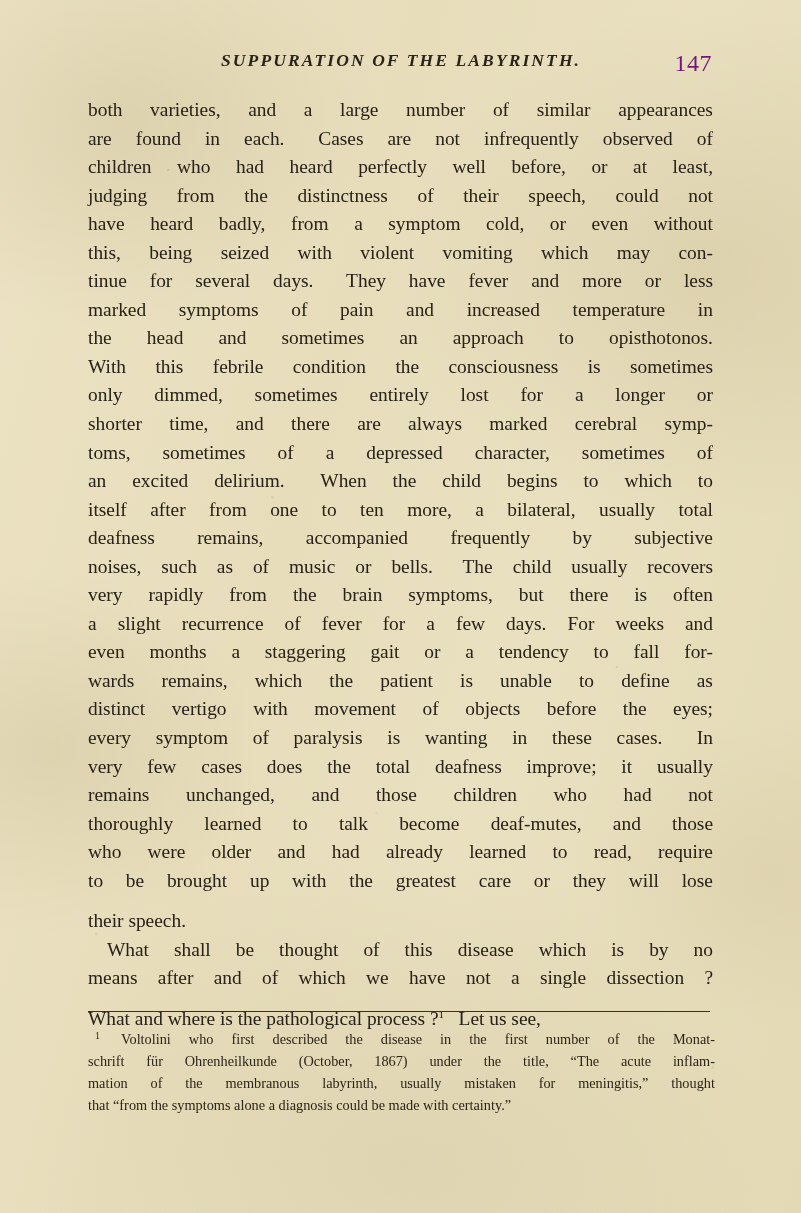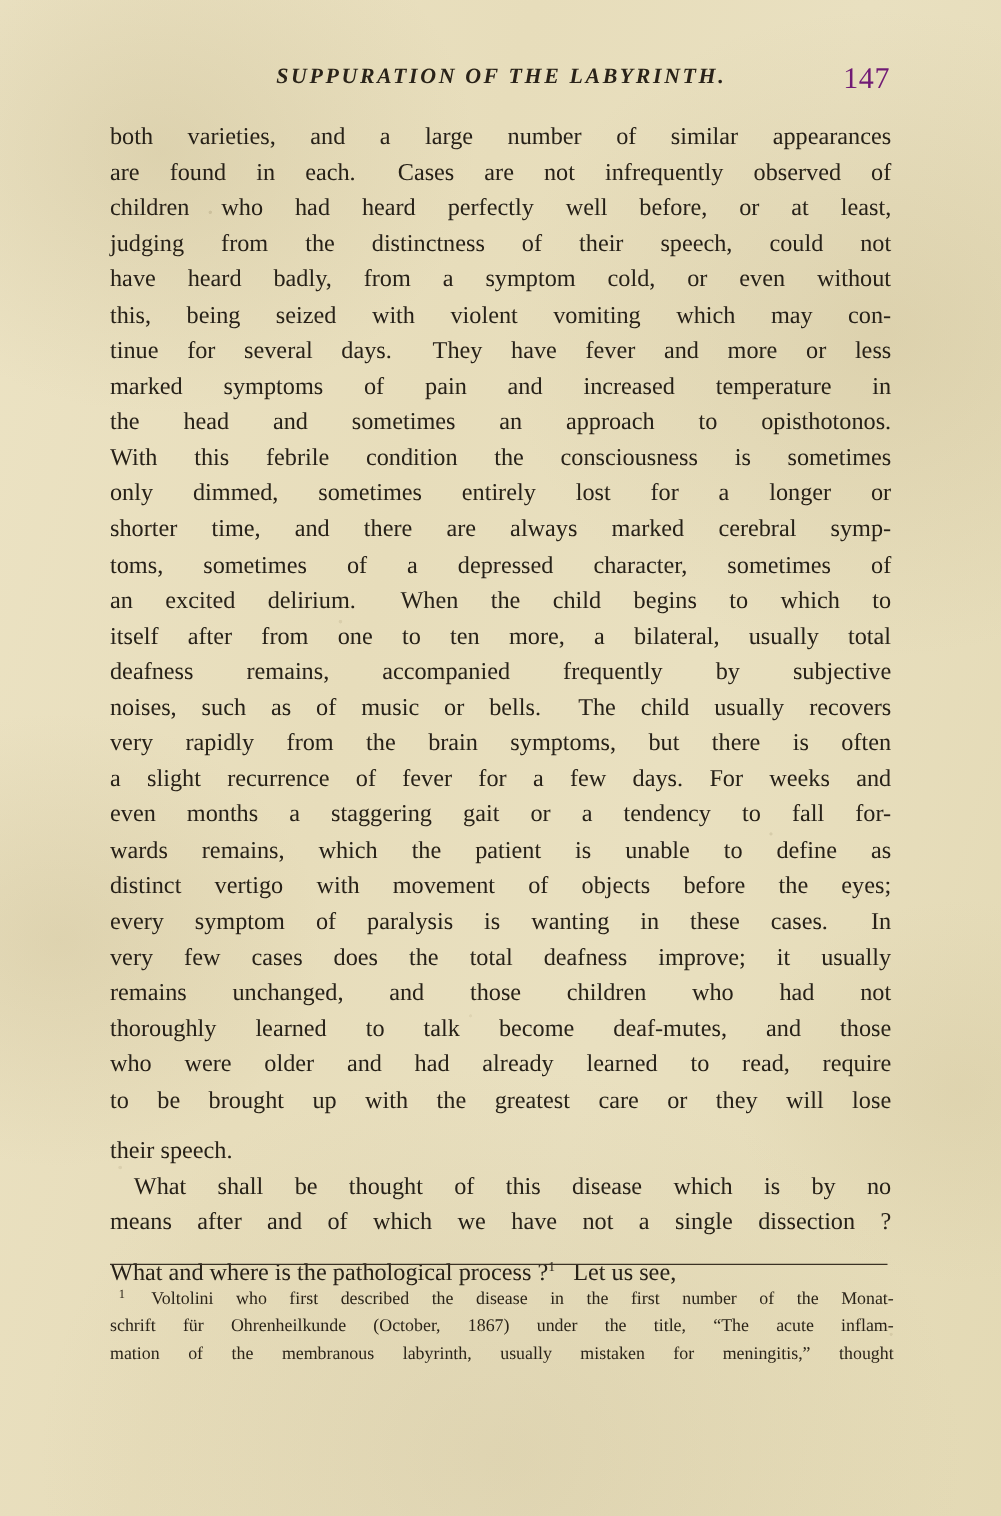--- a/index.html
+++ b/index.html
@@ -217,15 +217,16 @@
       <div class="line just"><span class="w">means</span><span class="w">after</span><span class="w">and</span><span class="w">of</span><span class="w">which</span><span class="w">we</span><span class="w">have</span><span class="w">not</span><span class="w">a</span><span class="w">single</span><span class="w">dissection</span><span class="w">?</span></div>
       <div class="line last">What and where is the pathological process ?<span class="sup">1</span>   Let us see,</div>
     </div>
 
   <div class="footnote-rule"></div>
 
   <div class="footnote">
       <div class="fn-line just" style="padding-left: 7px;"><span class="fn-marker">1</span><span class="w">Voltolini</span><span class="w">who</span><span class="w">first</span><span class="w">described</span><span class="w">the</span><span class="w">disease</span><span class="w">in</span><span class="w">the</span><span class="w">first</span><span class="w">number</span><span class="w">of</span><span class="w">the</span><span class="w">Monat-</span></div>
       <div class="fn-line just"><span class="w">schrift</span><span class="w">für</span><span class="w">Ohrenheilkunde</span><span class="w">(October,</span><span class="w">1867)</span><span class="w">under</span><span class="w">the</span><span class="w">title,</span><span class="w">“The</span><span class="w">acute</span><span class="w">inflam-</span></div>
       <div class="fn-line just"><span class="w">mation</span><span class="w">of</span><span class="w">the</span><span class="w">membranous</span><span class="w">labyrinth,</span><span class="w">usually</span><span class="w">mistaken</span><span class="w">for</span><span class="w">meningitis,”</span><span class="w">thought</span></div>
+      <div class="fn-line last">that “from the symptoms alone a diagnosis could be made with certainty.”</div>
     </div>
 
 </div>
 
 </body></html>

